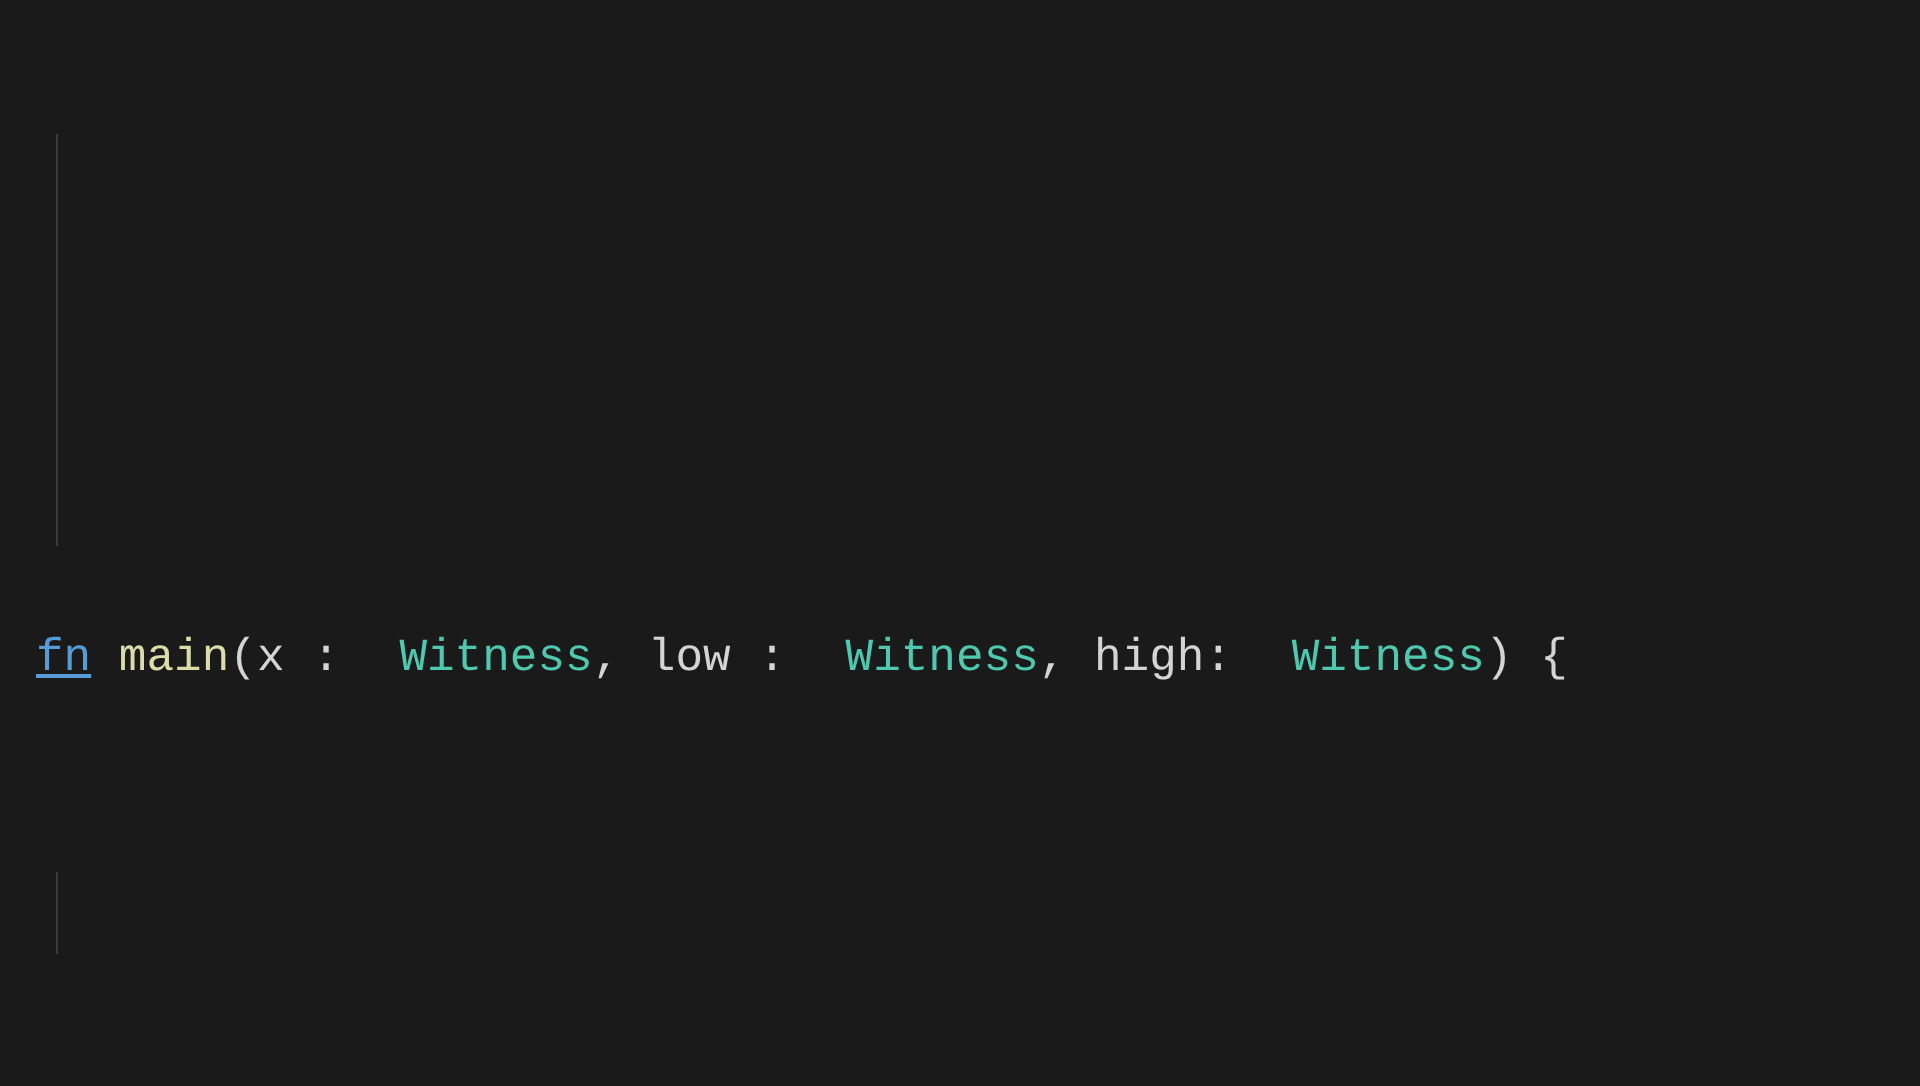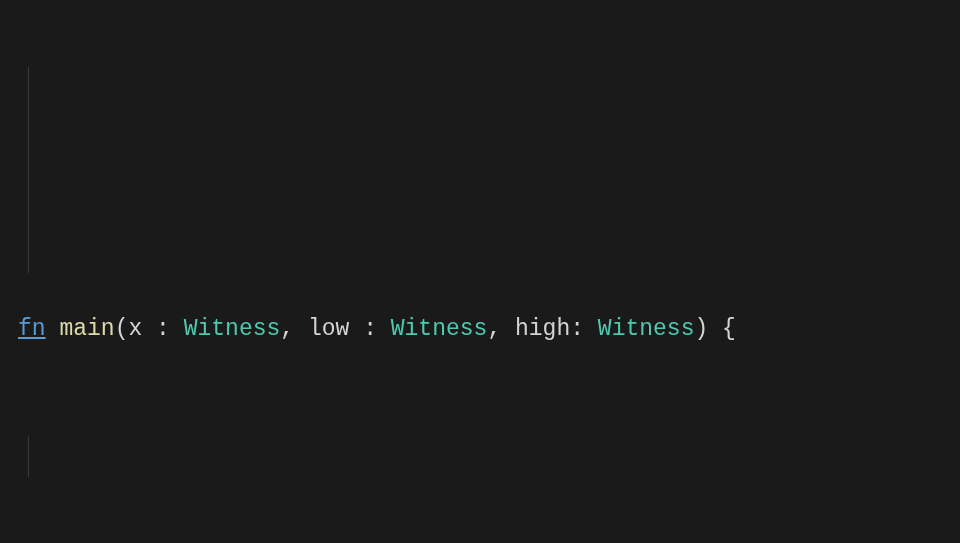--- a/index.html
+++ b/index.html
@@ -25,21 +25,21 @@
   }
   
   .guide {
     position: absolute;
     width: 1px;
     background: #3a3a3a;
   }
   
   .kw     { color: #569cd6; text-decoration: underline; }   
   .fnname { color: #dcdcaa; text-align: right; }   
-  .type   { color: #4ec9b0; }   
+  .type   { color: #4ec9b0; margin-left: 16px; }   
   .ident  { color: #d4d4d4; }   
   .punct  { color: #d4d4d4; }
 </style>
 </head>
 <body>
 
 <div class="editor">
   
   <span class="guide" style="left:28px; top:67px; height:206px;"></span>
   

